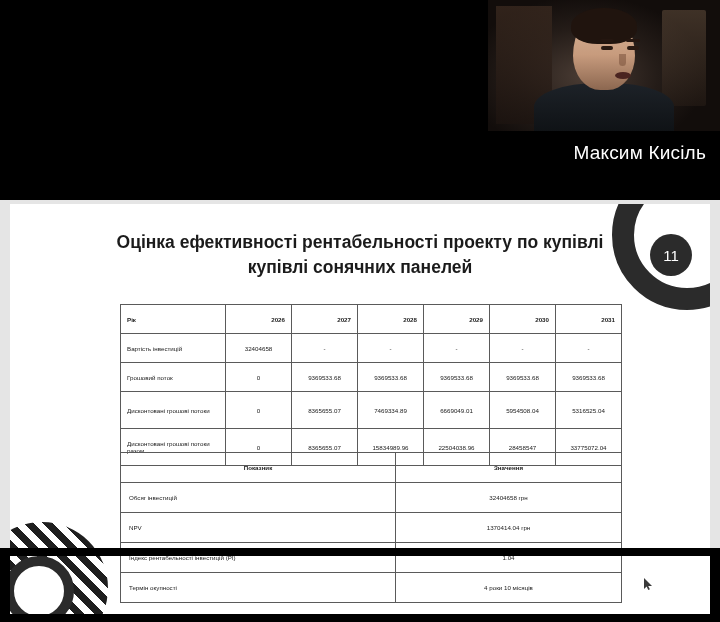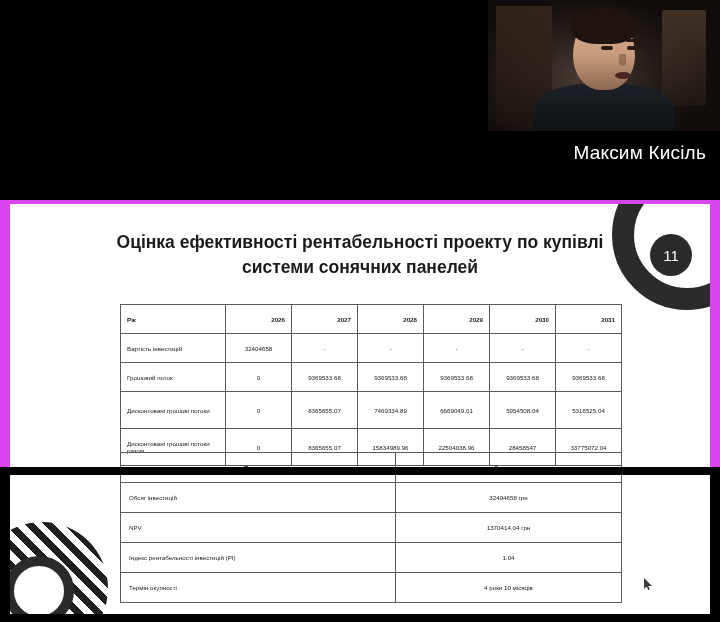--- a/index.html
+++ b/index.html
@@ -9,22 +9,22 @@
   }
   body {
     width: 720px;
     height: 622px;
     overflow: hidden;
     font-family: "Liberation Sans", sans-serif;
   }
   .stage {
     position: relative;
     width: 720px;
-    height: 475px;
-    background: #d946ef;
+    height: 556px;
+    background: #e5e5e5;
   }
 
   
   .video-area {
     position: absolute;
     left: 0; top: 0;
     width: 720px;
     height: 200px;
     background: #000;
     overflow: hidden;
@@ -295,21 +295,21 @@
 
   <div class="slide-wrap">
     <div class="deco-ring"></div>
     <div class="page-badge">11</div>
     <div class="deco-stripes"></div>
     <div class="deco-stripes-inner"></div>
 
     <div class="slide-title">
       <span>Оцінка ефективності рентабельності проекту по купівлі</span>
       <br>
-      <span>системи сонячних панелей</span>
+      <span>купівлі сонячних панелей</span>
     </div>
 
     <table class="tbl1">
       <thead>
         <tr>
           <th class="first" style="width:92px">Рік</th>
           <th>2026</th>
           <th>2027</th>
           <th>2028</th>
           <th>2029</th>

